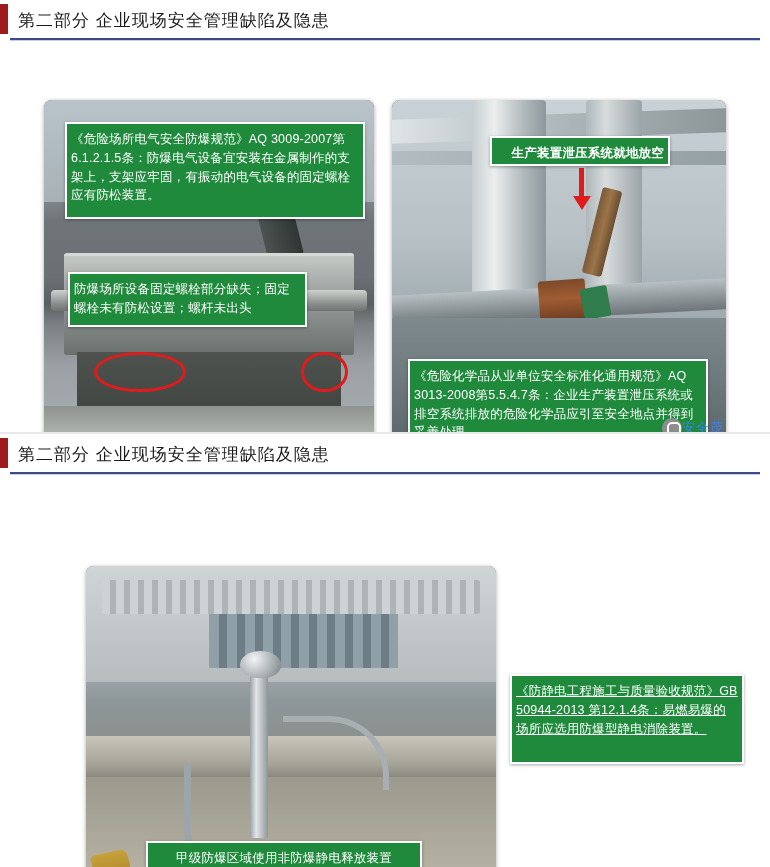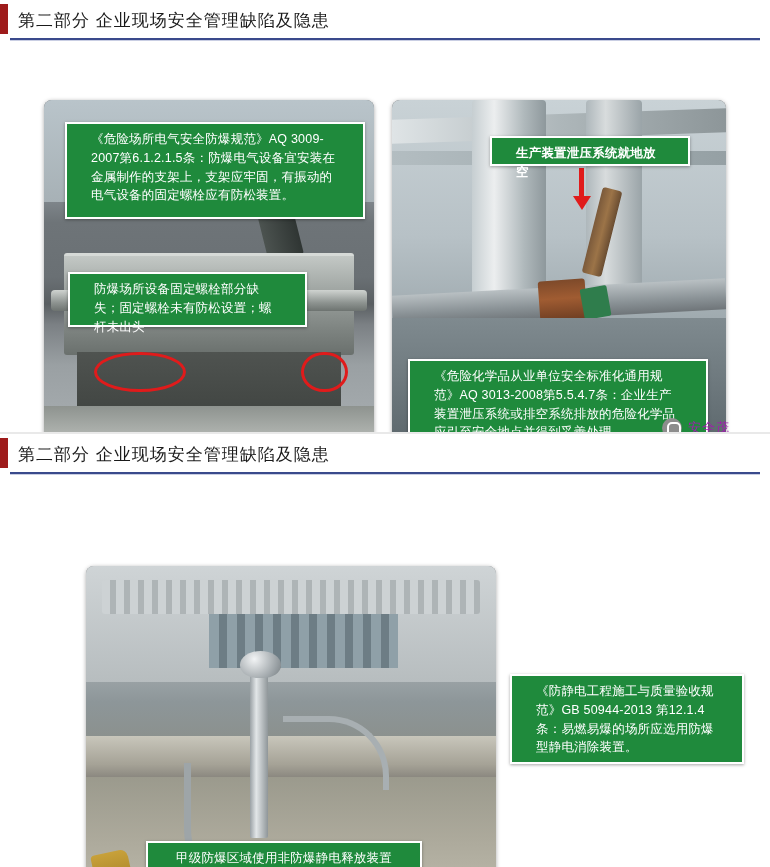--- a/index.html
+++ b/index.html
@@ -200,28 +200,28 @@
   }
 
   
   .greenbox {
     position: absolute;
     background: #1f8a3c;
     border: 2px solid #ffffff;
     color: #ffffff;
     font-size: 12.5px;
     line-height: 1.5;
-    padding: 6px 24px;
+    padding: 6px 4px;
     letter-spacing: 0.2px;
     box-shadow: 0 1px 3px rgba(0,0,0,0.35);
   }
 
   #gb1 { left: 65px; top: 72px; width: 300px; height: 97px; }
   #gb2 { left: 68px; top: 222px; width: 239px; height: 55px; }
-  #gb3 { left: 490px; top: 86px; width: 200px; height: 30px; text-align: left; font-weight: bold; }
+  #gb3 { left: 490px; top: 86px; width: 180px; height: 30px; text-align: right; font-weight: bold; }
   #gb4 { left: 408px; top: 309px; width: 300px; height: 82px; }
 
   
   .s2-body {
     position: relative;
     margin-top: 12px;
     height: 370px;
   }
   #photoC { left: 86px; top: 80px; width: 410px; height: 340px; }
   .photoC-bg {
@@ -271,30 +271,29 @@
     border-right: 6px solid #a8afb2;
     border-radius: 0 60px 0 0;
   }
   .photoC-glove {
     position: absolute; left: 2%; top: 84%; width: 9%; height: 12%;
     background: linear-gradient(to bottom, #c8a13a, #a07c23);
     border-radius: 4px 8px 4px 4px;
     transform: rotate(-12deg);
   }
 
-  #gb5 { left: 510px; top: 188px; width: 234px; height: 90px; }
+  #gb5 { left: 510px; top: 188px; width: 234px; height: 90px; text-decoration: underline; }
   #gb6 { left: 146px; top: 355px; width: 276px; height: 30px; text-align: center; }
 
   
   .watermark {
     position: absolute;
     display: flex;
     align-items: center;
-    gap: 6px;
-    color: #a21caf;
+    color: #3b82f6;
     font-size: 13px;
     letter-spacing: 1px;
   }
   #wm1 { left: 662px; top: 368px; }
   .wm-logo {
     width: 20px; height: 20px;
     border-radius: 50%;
     background: #8d8d8d;
     position: relative;
   }

